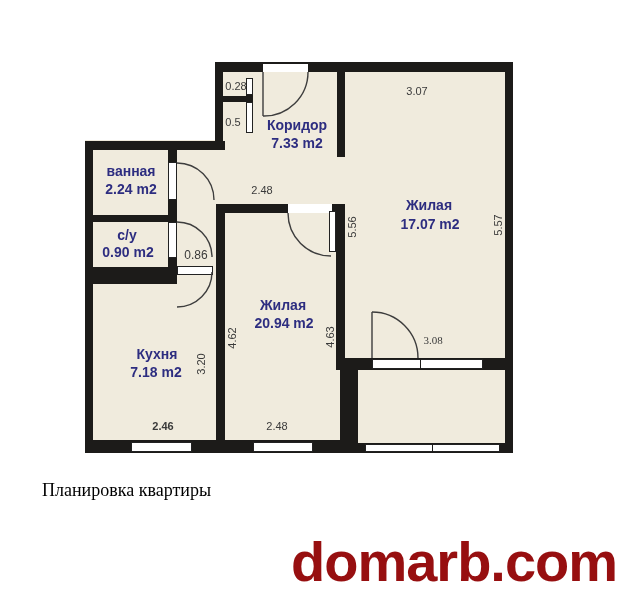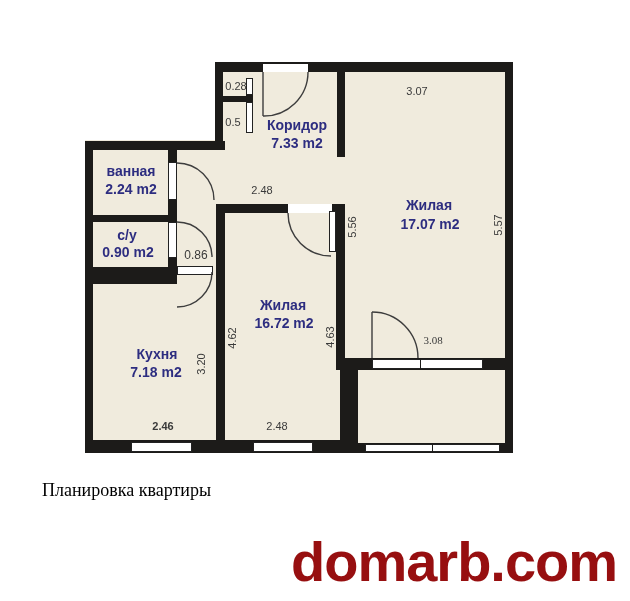--- a/index.html
+++ b/index.html
@@ -82,21 +82,21 @@
 
   <div class="room-label" style="left:297px;top:125px;">Коридор</div>
   <div class="room-area" style="left:297px;top:143px;">7.33 m2</div>
   <div class="room-label" style="left:131px;top:171px;">ванная</div>
   <div class="room-area" style="left:131px;top:189px;">2.24 m2</div>
   <div class="room-label" style="left:127px;top:235px;">с/у</div>
   <div class="room-area" style="left:128px;top:252px;">0.90 m2</div>
   <div class="room-label" style="left:157px;top:354px;">Кухня</div>
   <div class="room-area" style="left:156px;top:372px;">7.18 m2</div>
   <div class="room-label" style="left:283px;top:305px;">Жилая</div>
-  <div class="room-area" style="left:284px;top:323px;">16.72 m2</div>
+  <div class="room-area" style="left:284px;top:323px;">20.94 m2</div>
   <div class="room-label" style="left:429px;top:205px;">Жилая</div>
   <div class="room-area" style="left:430px;top:224px;">17.07 m2</div>
 
   <div class="dim" style="left:236px;top:86px;">0.28</div>
   <div class="dim" style="left:233px;top:122px;">0.5</div>
   <div class="dim" style="left:417px;top:91px;">3.07</div>
   <div class="dim" style="left:262px;top:190px;">2.48</div>
   <div class="dim small" style="left:196px;top:255px;">0.86</div>
   <div class="dim vert" style="left:352px;top:227px;">5.56</div>
   <div class="dim vert" style="left:498px;top:225px;">5.57</div>

